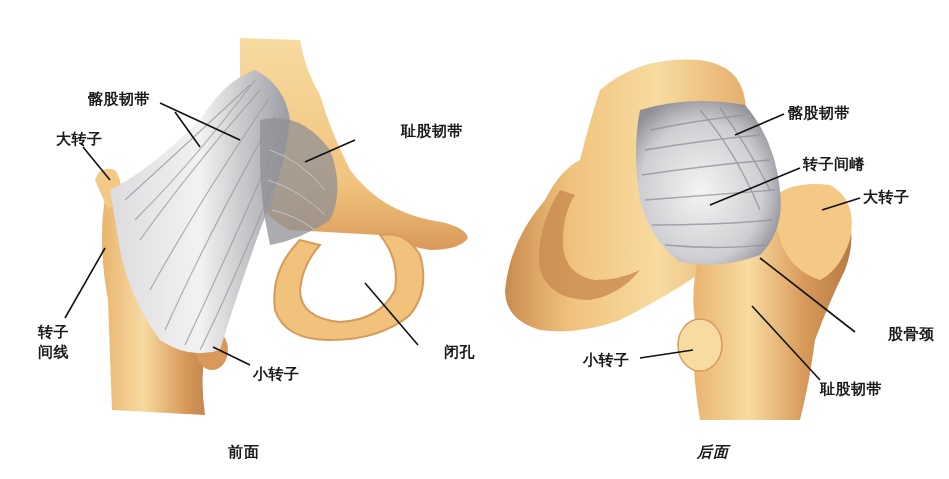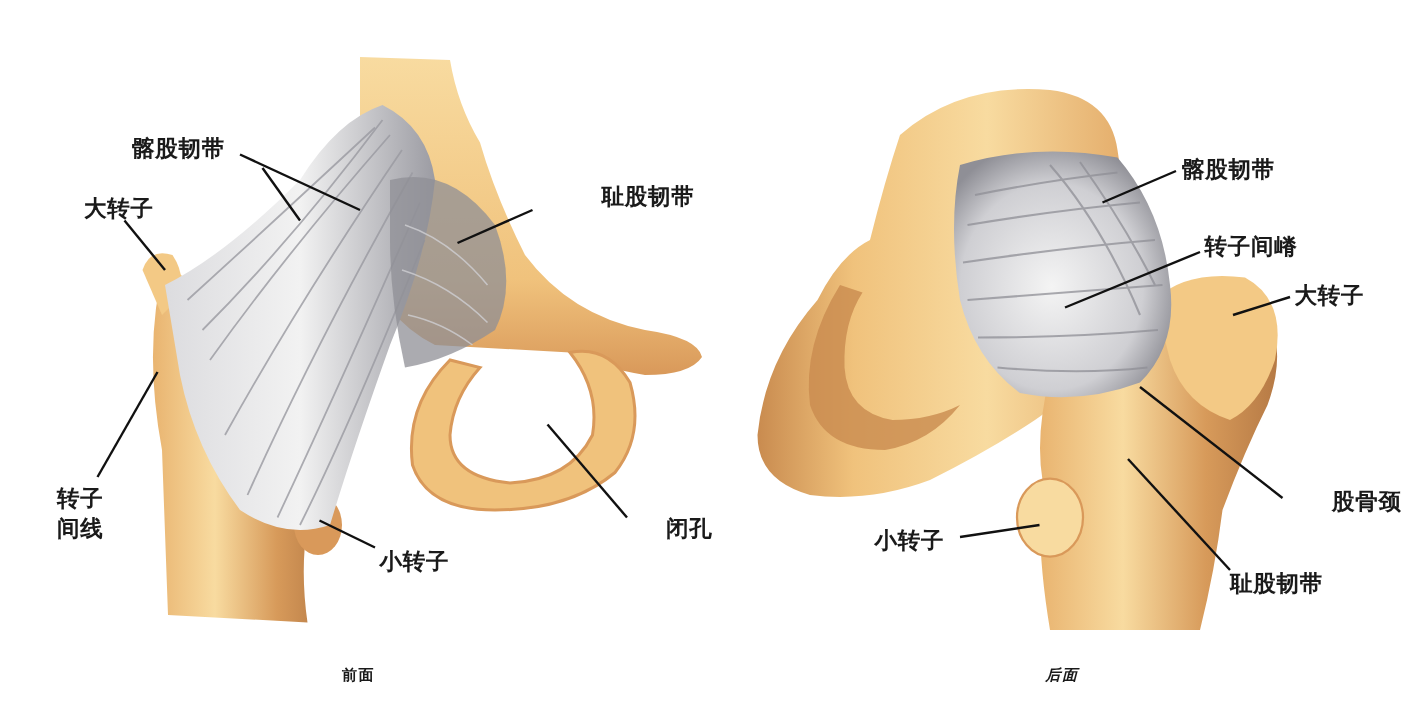--- a/index.html
+++ b/index.html
@@ -15,21 +15,21 @@
     position: absolute;
     font-size: 15px;
     font-weight: bold;
     color: #1a1a1a;
     white-space: nowrap;
     line-height: 18px;
     letter-spacing: 0.5px;
   }
   .caption {
     position: absolute;
-    font-size: 10px;
+    font-size: 15px;
     font-weight: bold;
     color: #1a1a1a;
     letter-spacing: 1px;
   }
   .stack { line-height: 20px; text-align: right; }
 </style>
 </head>
 <body>
 
 <div id="stage">

